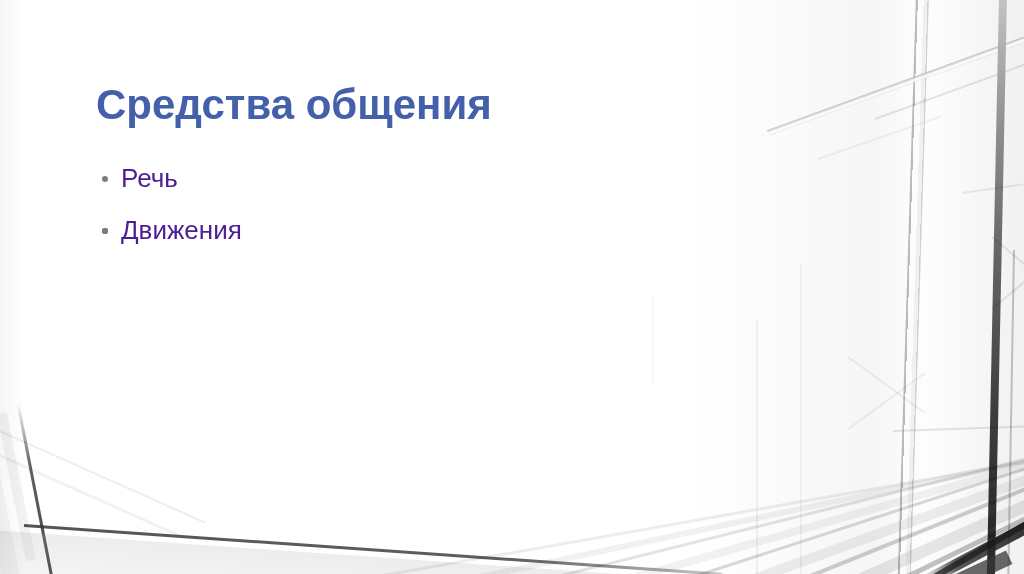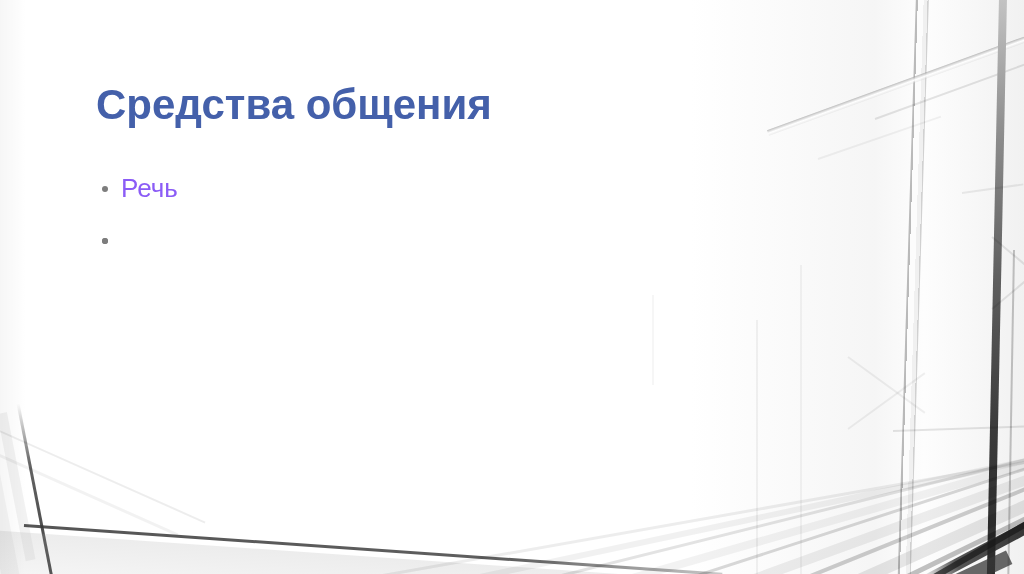--- a/index.html
+++ b/index.html
@@ -22,23 +22,23 @@
     color:#4460aa;
   }
   .bullets{
     position:absolute;z-index:2;
     left:98px;top:157px;width:612px;
     margin:0;padding:0;list-style:none;
   }
   .bullets li{
     position:relative;
     padding-left:23px;
-    margin:18px 0 25px 0;
+    margin:8px 0 25px 0;
     font-size:26px;line-height:27px;
-    color:#8b5cf6;
+    color:#4c1d95;
   }
   .dot{
     position:absolute;left:4px;top:11px;
     width:6px;height:6px;border-radius:50%;
     background:#7d7d7d;
   }
 </style>
 </head>
 <body>
 
@@ -97,15 +97,19 @@
     <li>
       <span class="dot"></span>
       <span>Речь</span>
     </li>
     <li>
       <span class="dot"></span>
     </li>
     <li>
       <span class="dot"></span>
     </li>
+    <li>
+      <span class="dot"></span>
+      <span>Движения</span>
+    </li>
   </ul>
 
 </div>
 
 </body></html>

